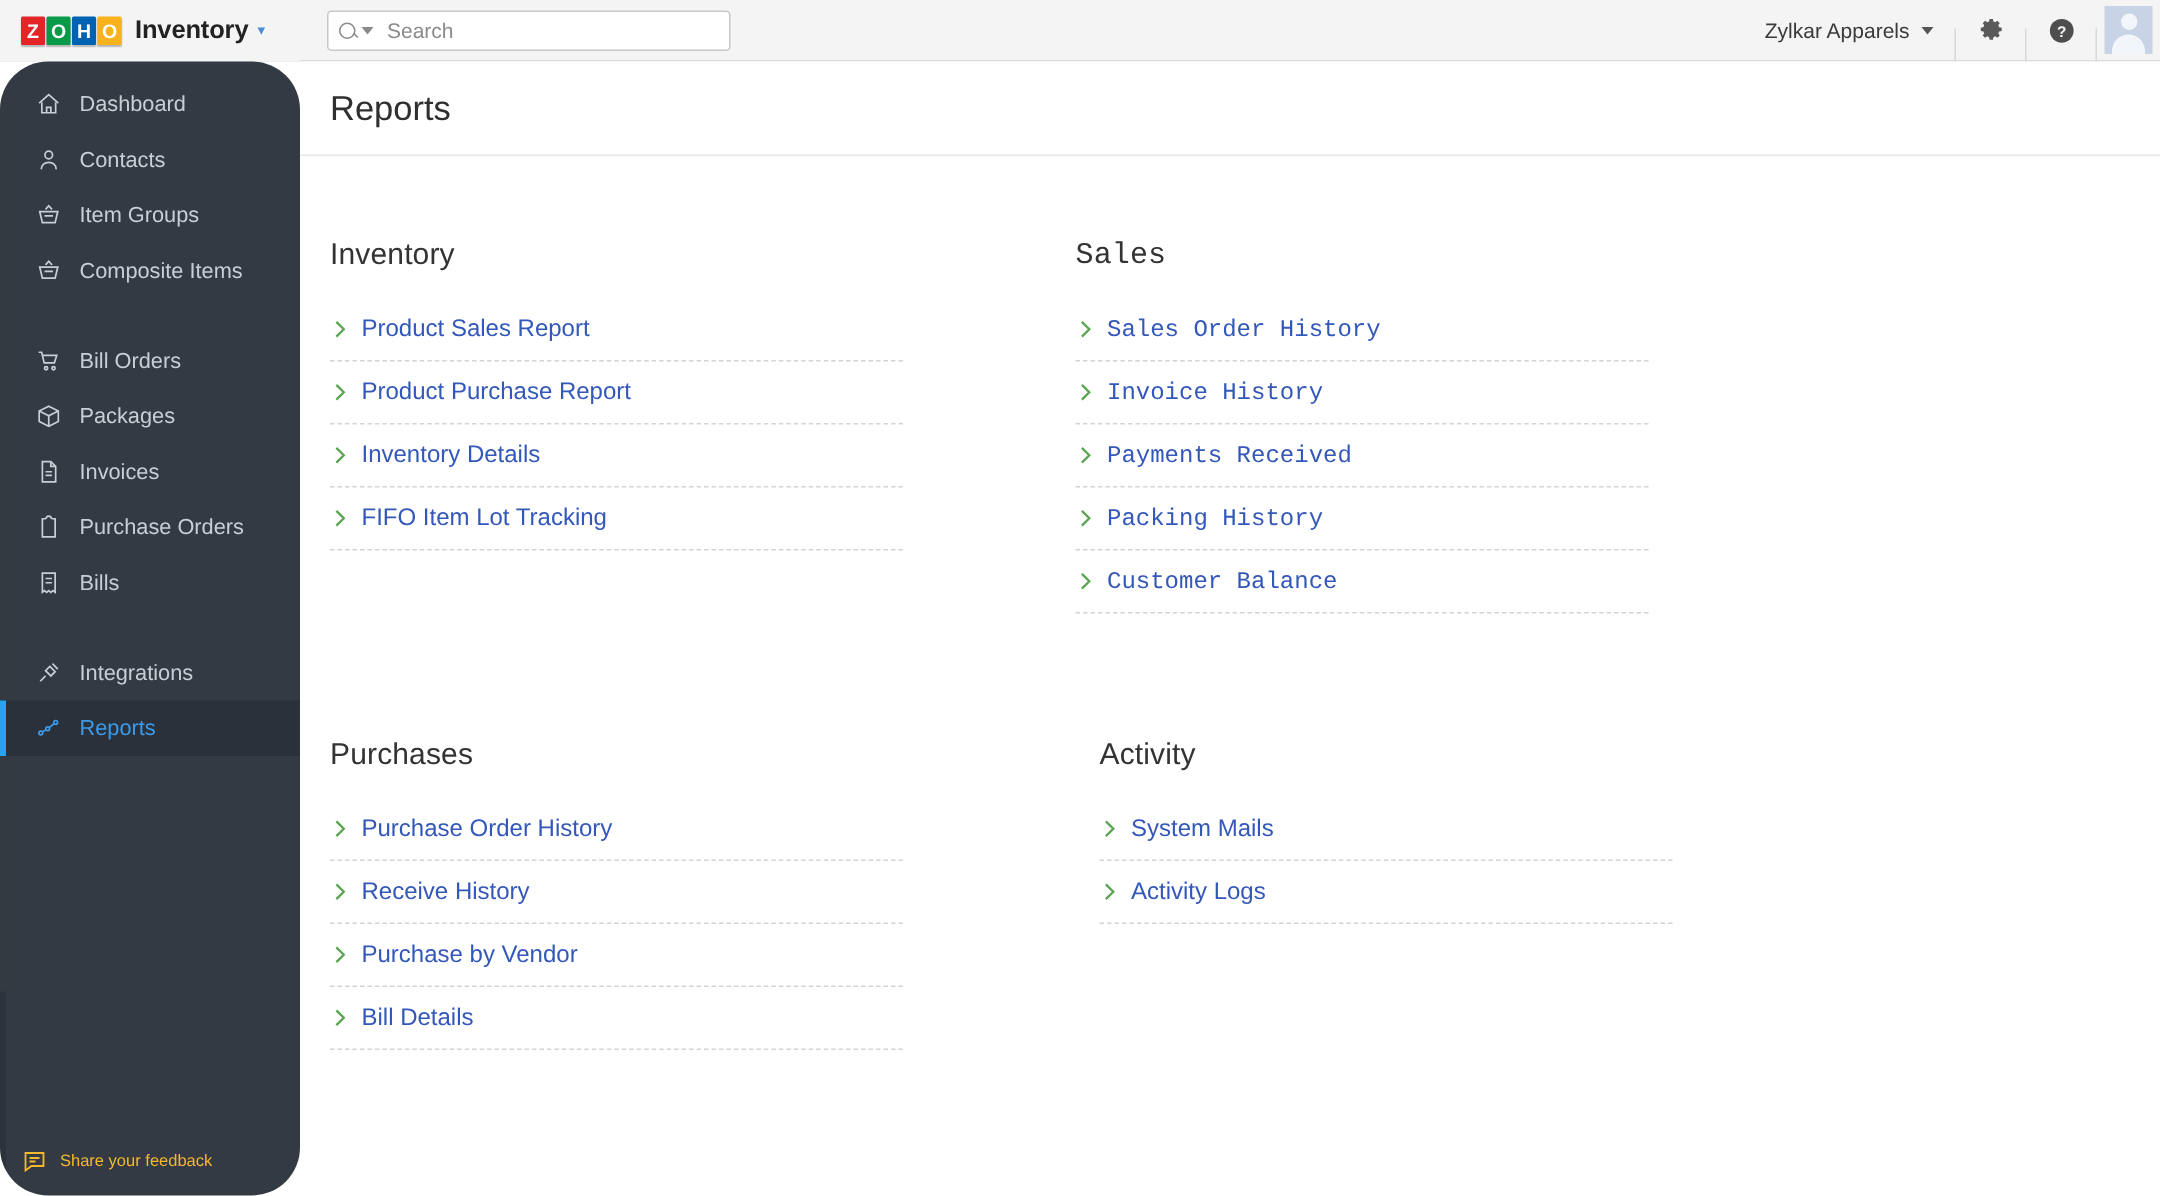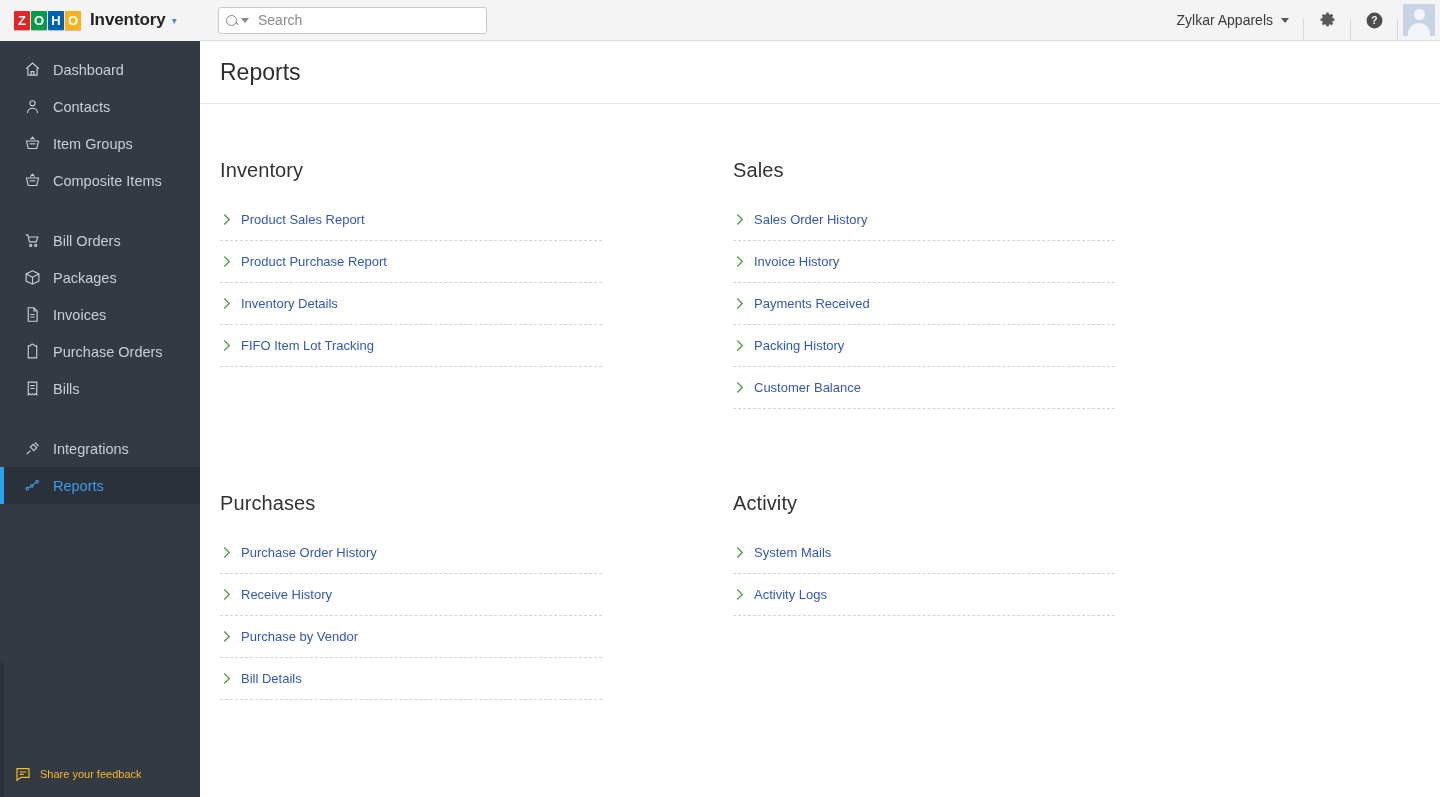--- a/index.html
+++ b/index.html
@@ -113,20 +113,21 @@
     content:""; position:absolute; width:22px; height:16px; border-radius:11px 11px 0 0;
     background:#f2f5fa; left:5px; top:19px;
   }
 
   
   .sidebar {
     position: absolute; top: 41px; left: 0;
     width: 200px; height: 756px;
     background: #333a44;
     overflow: hidden;
+    border-radius: 32px;
   }
   .nav-scroll-track {
     position: absolute; left: 0; top: 0; width: 4px; height: 756px;
     background: rgba(0,0,0,.12);
   }
   .nav-scroll-thumb {
     position: absolute; left: 0; top: 0; width: 4px; height: 620px;
     background: rgba(255,255,255,.04);
   }
   .nav-group { padding-top: 10px; }
@@ -168,33 +169,33 @@
     height: 63px; border-bottom: 1px solid #e7e7e7;
     display: flex; align-items: center; padding-left: 20px;
   }
   .page-title { font-size: 23px; color: #2f2f2f; font-weight: 400; }
 
   .grid {
     position: relative; padding: 0 0 0 0;
   }
   .col { position: absolute; width: 382px; }
   .col.c1 { left: 20px;  top: 55px; }
-  .col.c2 { left: 533px; top: 55px; }
+  .col.c2 { left: 517px; top: 55px; font-family: Liberation Mono, monospace; }
   .col.c3 { left: 20px;  top: 388px; }
   .col.c4 { left: 533px; top: 388px; }
 
   .sec-title {
     font-size: 20px; color: #333; font-weight: 400;
     margin-bottom: 17px; letter-spacing: .1px;
   }
   .rlist { list-style: none; }
   .rlink {
     height: 42px; display: flex; align-items: center;
     border-bottom: 1px dashed #d4d4d4;
-    font-size: 13px;
+    font-size: 16px;
   }
   .chev {
     width: 12px; flex: 0 0 12px; margin-right: 9px;
     display: inline-flex; align-items: center; justify-content: center;
   }
   .rlink a {
     color: #3458ba; text-decoration: none;
   }
 </style>
 </head>

